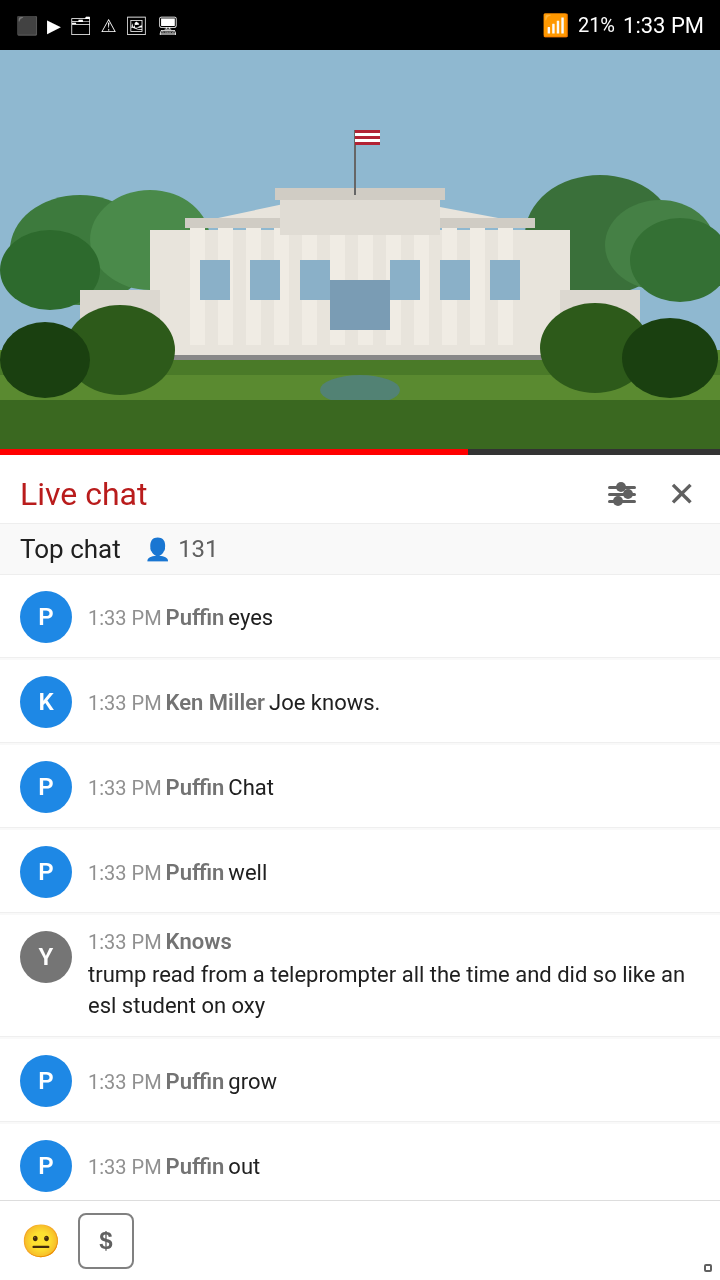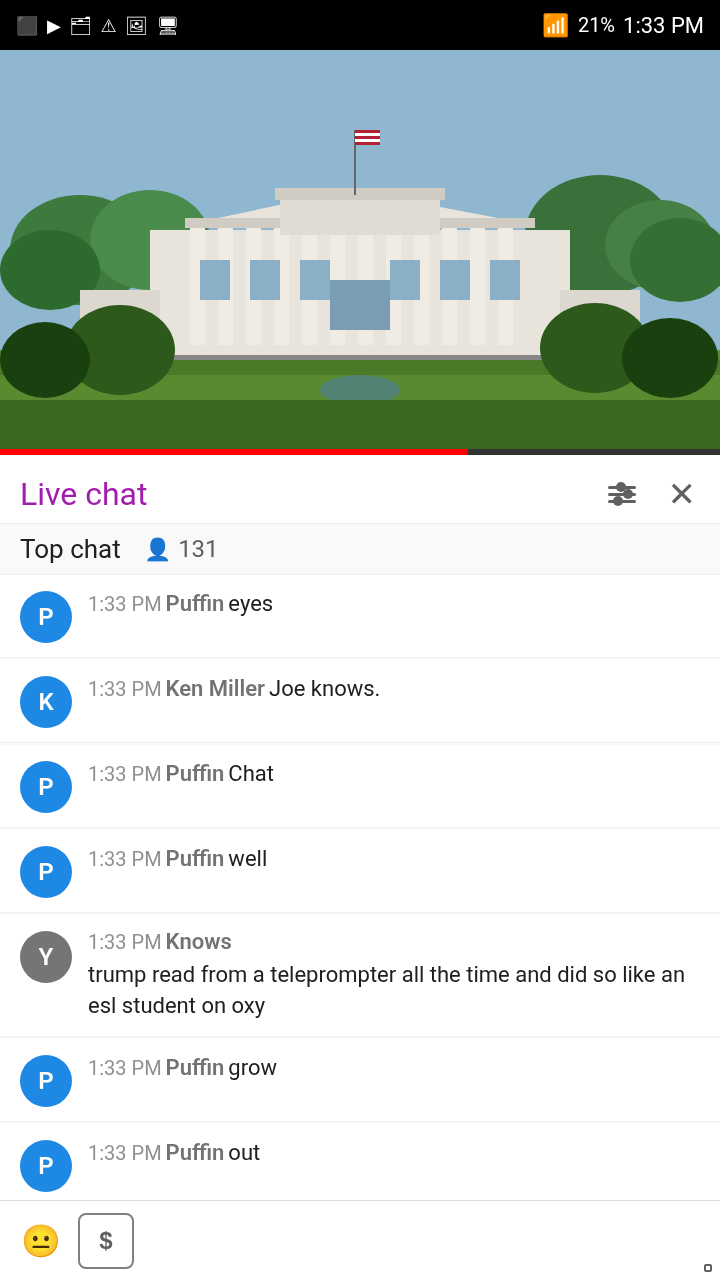--- a/index.html
+++ b/index.html
@@ -67,21 +67,21 @@
     .live-chat-header {
       padding: 18px 20px 8px 20px;
       display: flex;
       align-items: center;
       justify-content: space-between;
       border-bottom: 1px solid #eee;
     }
     .live-chat-title {
       font-size: 32px;
       font-weight: 400;
-      color: #a21caf;
+      color: #b91c1c;
     }
     .header-icons {
       display: flex;
       align-items: center;
       gap: 24px;
     }
     .header-icon-btn {
       background: none;
       border: none;
       cursor: pointer;
@@ -179,20 +179,21 @@
       color: #737373;
     }
     .message-text {
       font-size: 22px;
       color: #202020;
       line-height: 1.4;
       word-wrap: break-word;
     }
     .message-text-inline {
       display: inline;
+      margin-top: 14px;
     }
     .message-long {
       font-size: 22px;
       color: #202020;
       line-height: 1.4;
       margin-top: 6px;
     }
 
     
     .chat-input-bar {

